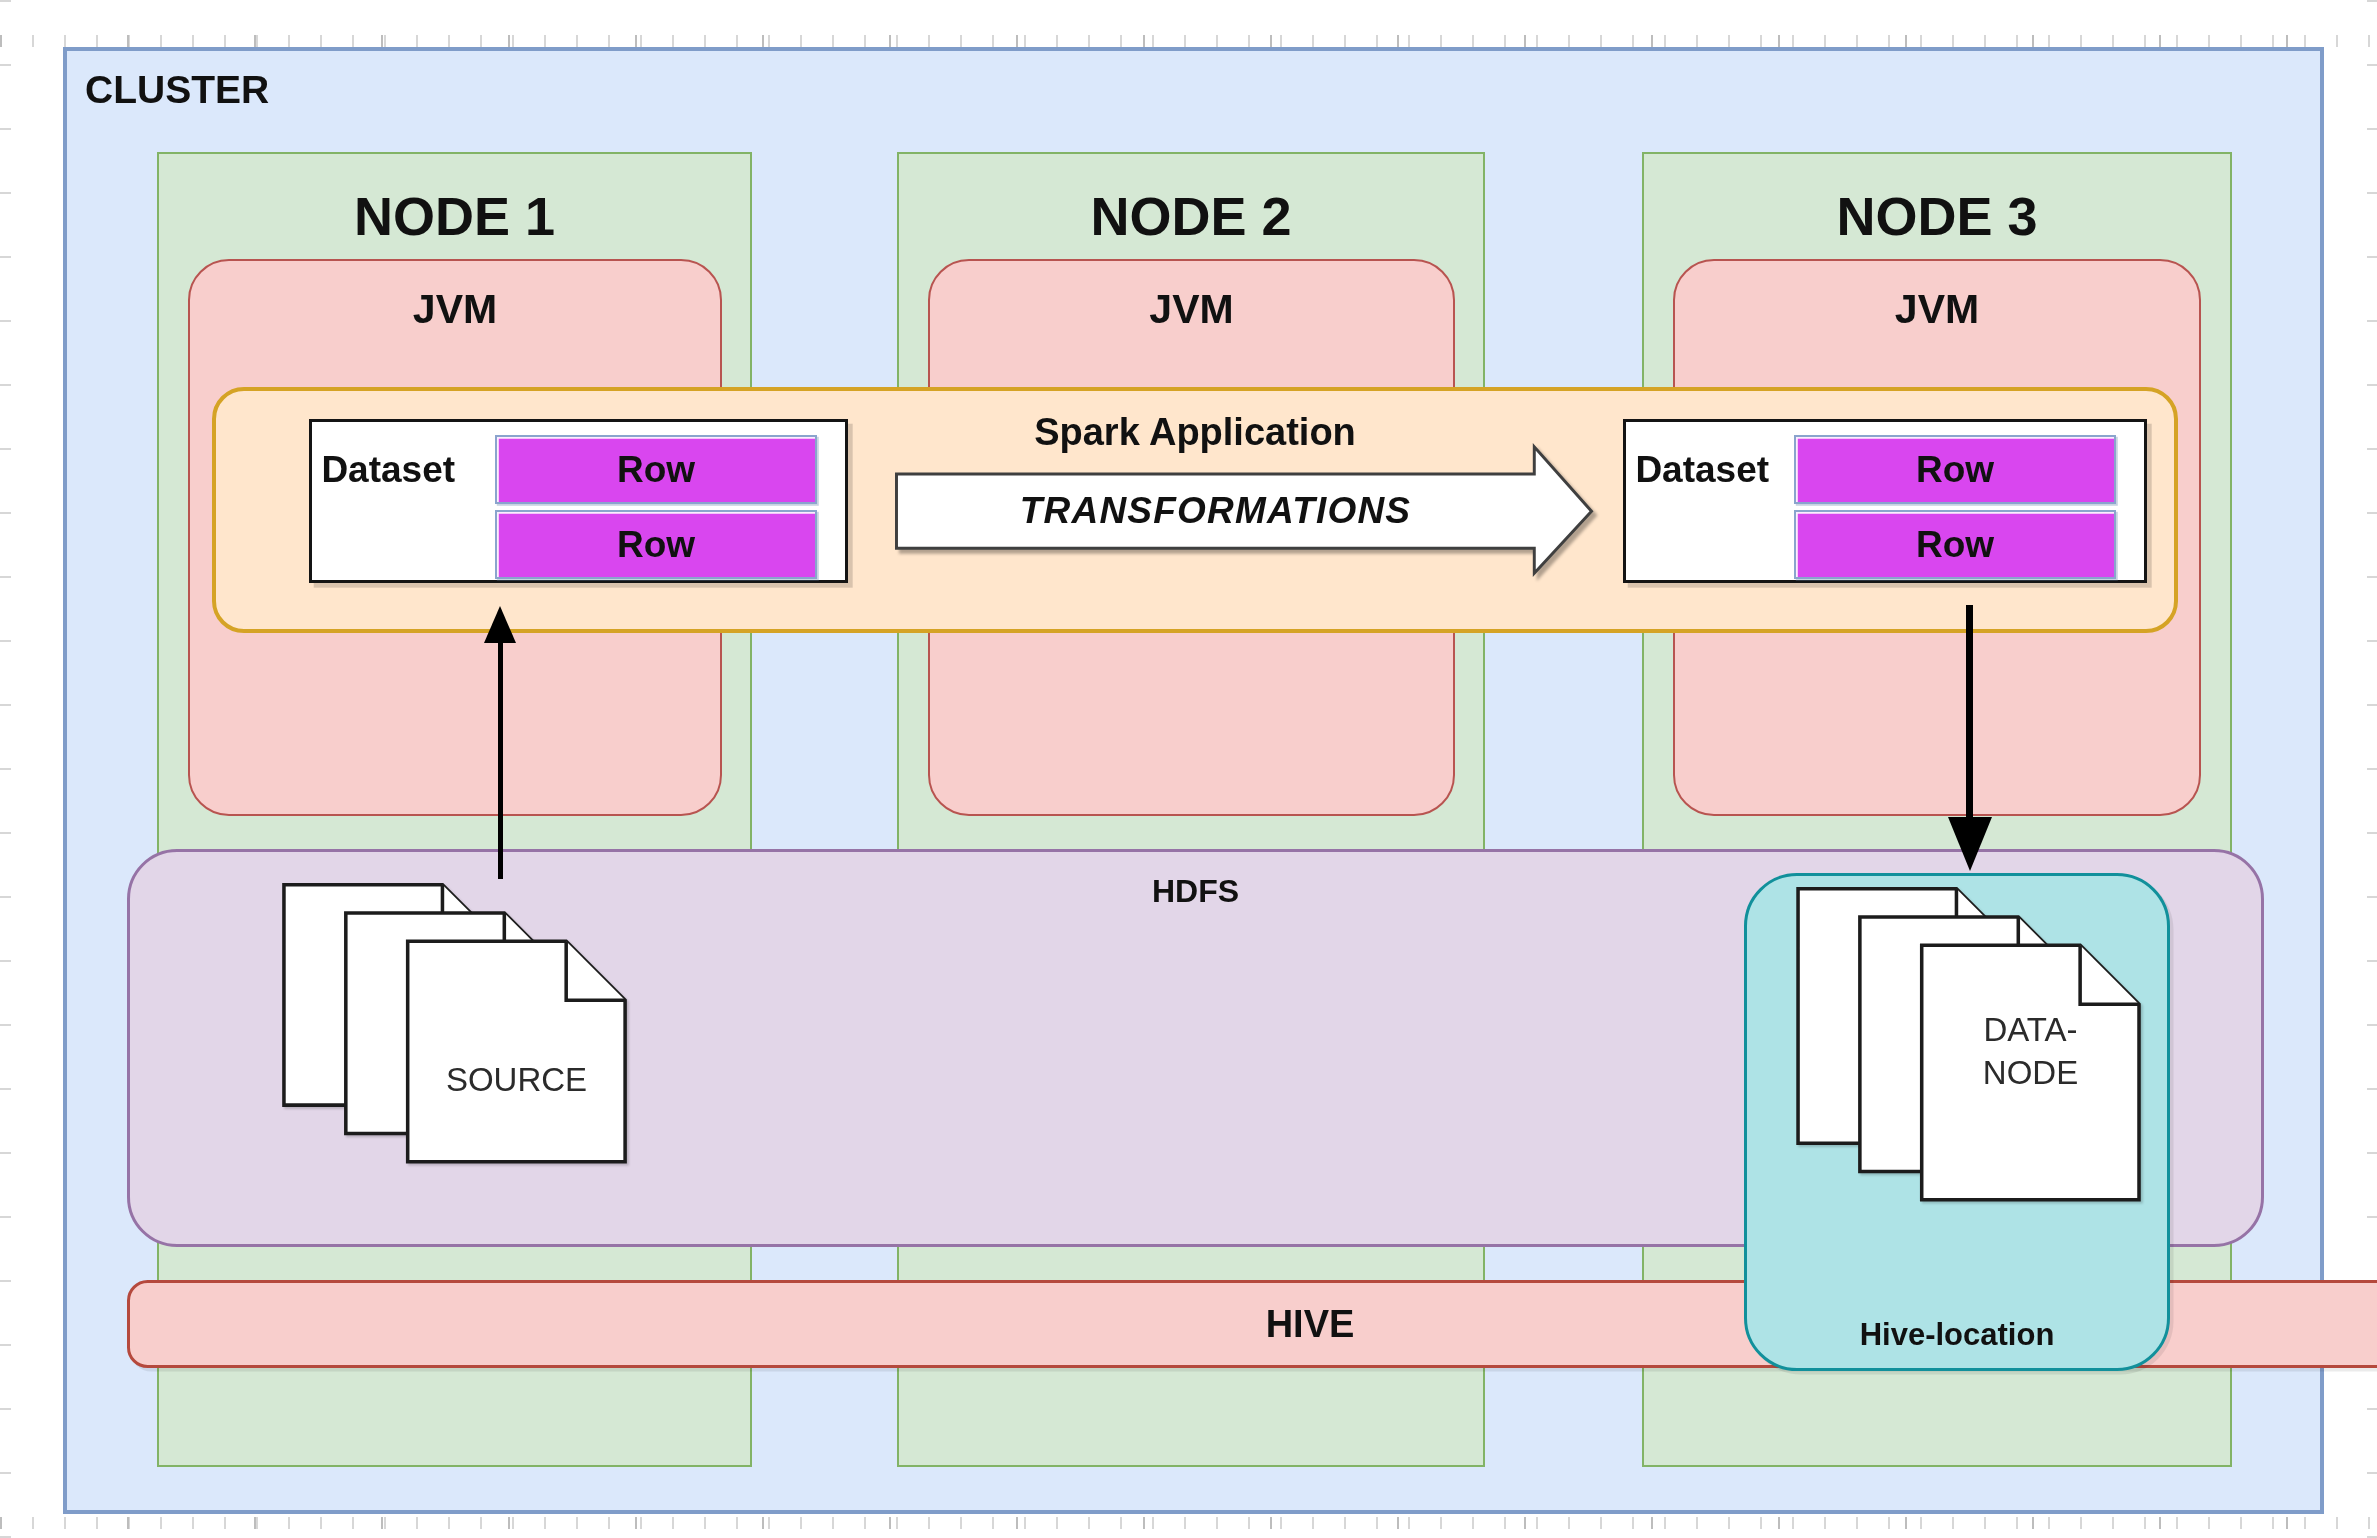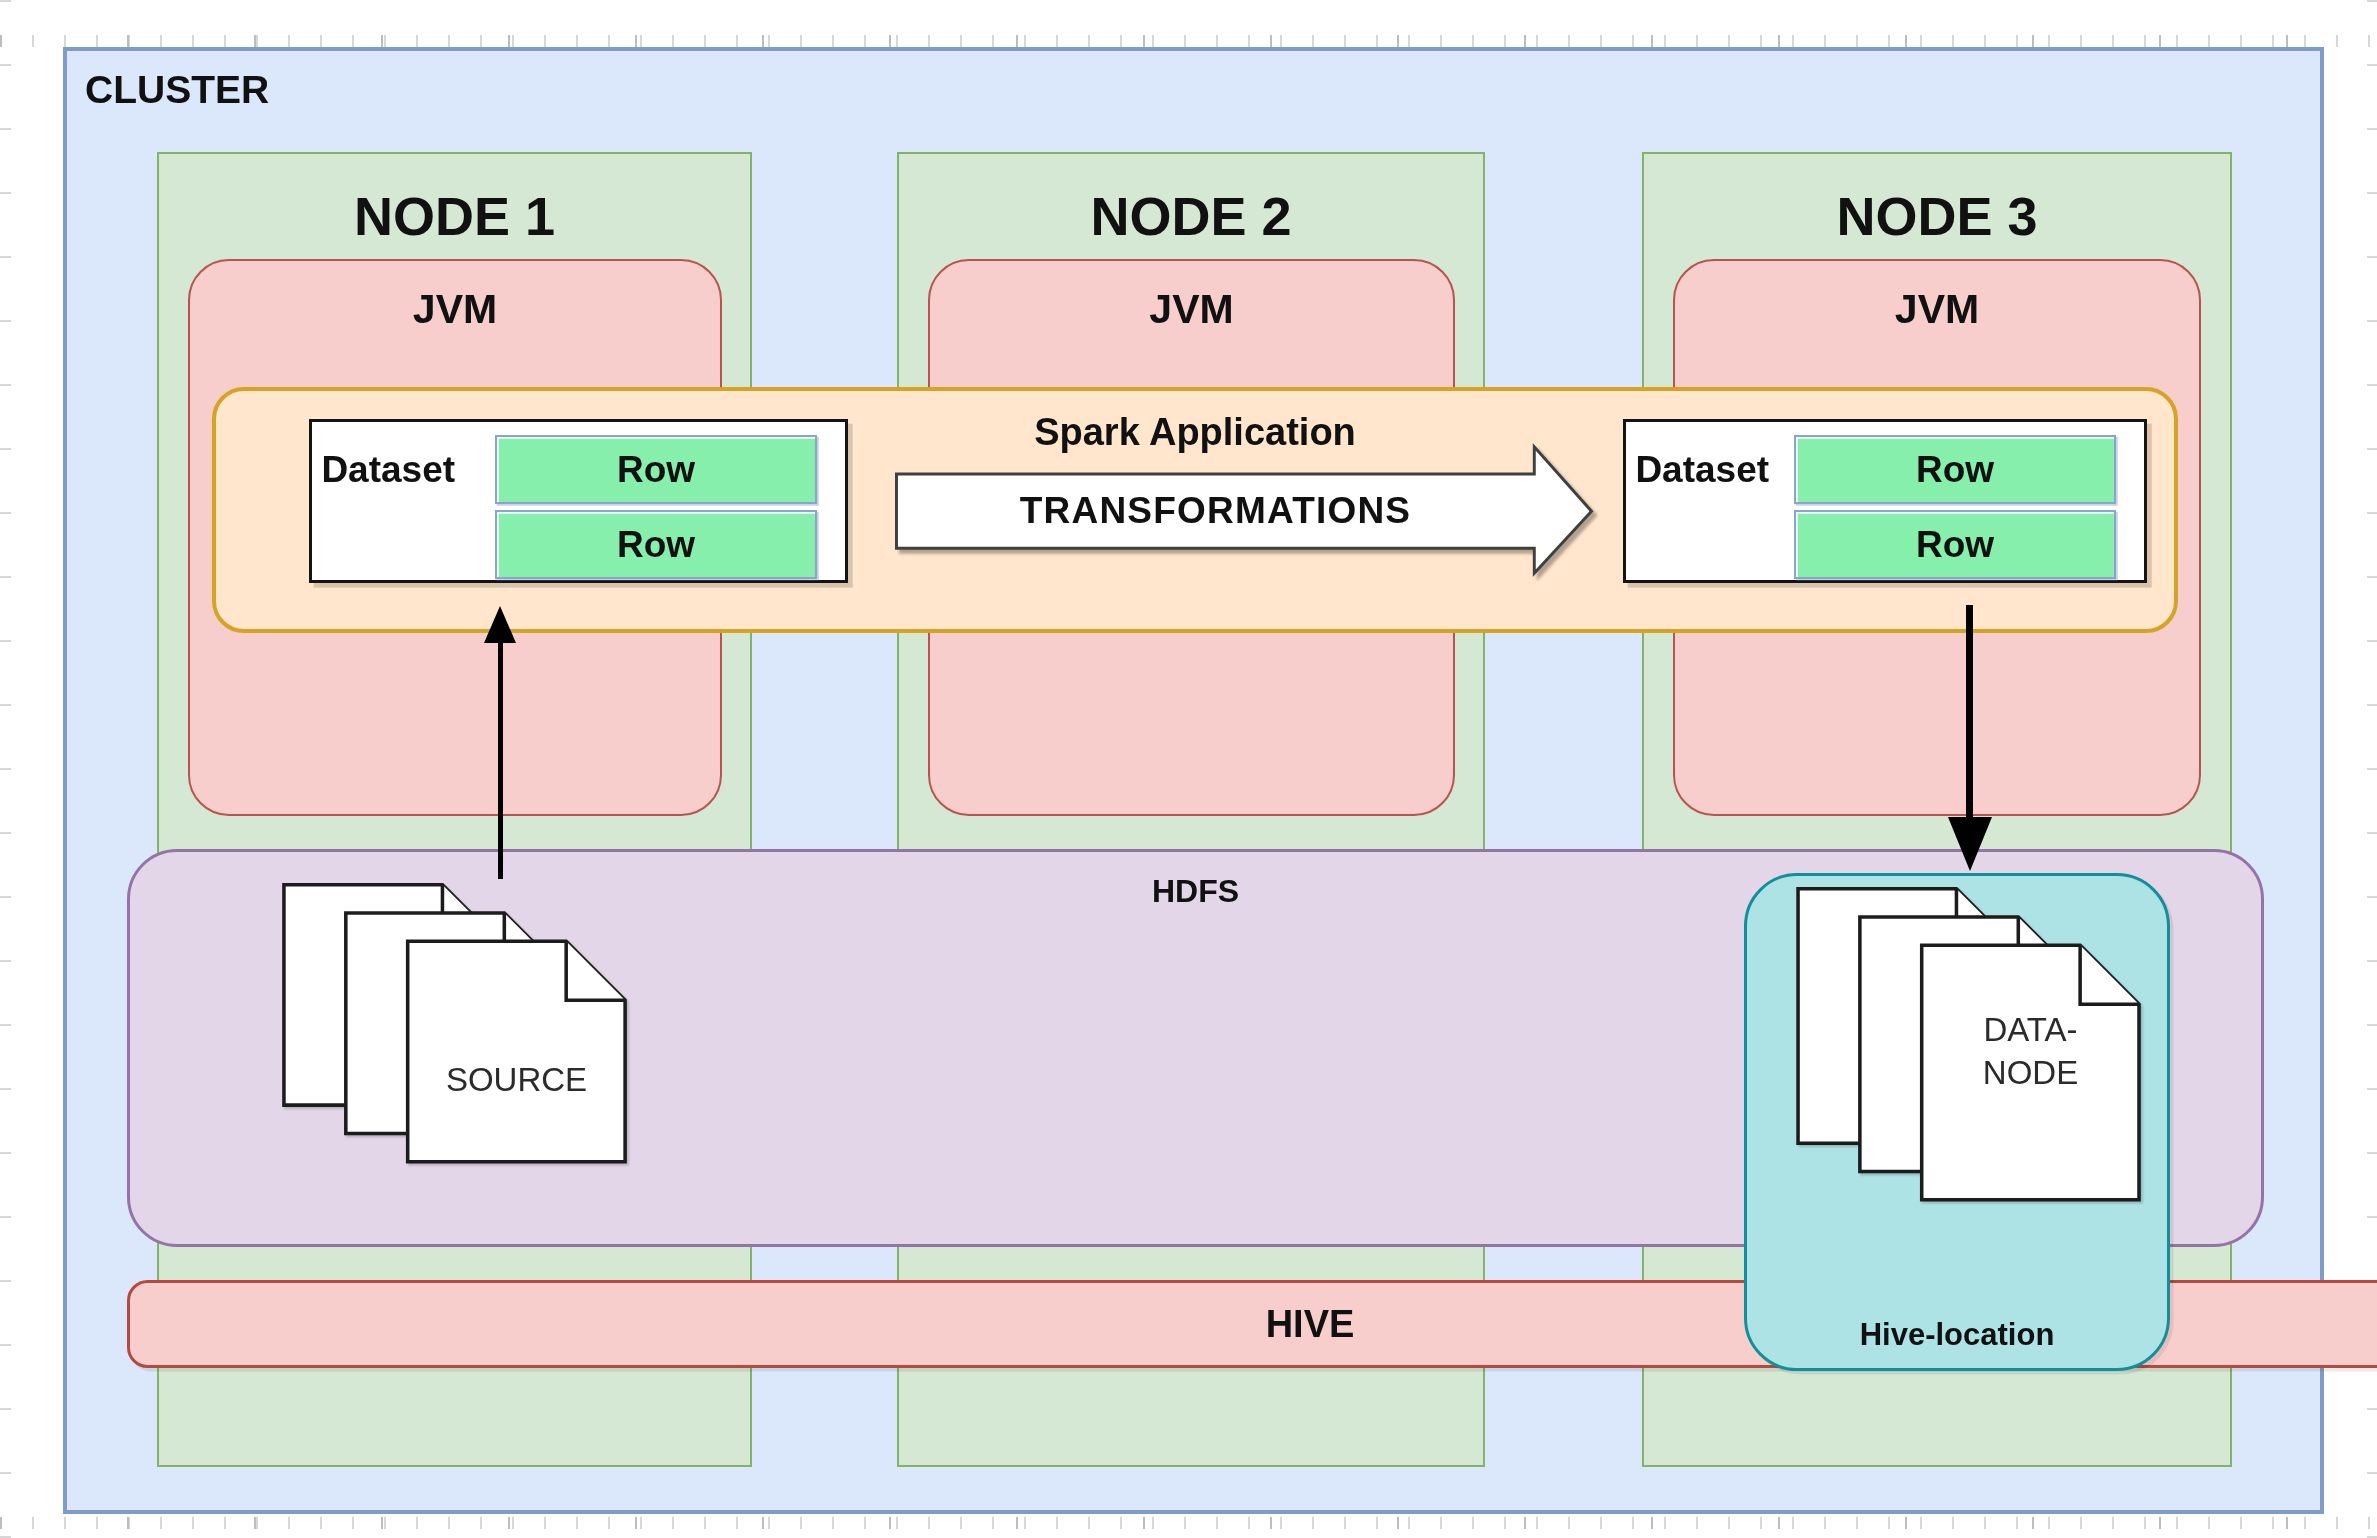--- a/index.html
+++ b/index.html
@@ -38,28 +38,28 @@
   .hive-loc{left:1744px;top:873px;width:426px;height:498px;background:#aee3e6;
     border:3.5px solid #11909b;border-radius:53px;z-index:7;display:flex;
     align-items:flex-end;justify-content:center;padding-bottom:15.3px;
     box-shadow:3.5px 3.5px 0 rgba(0,0,0,0.08);}
   .hive-loc-label{font-size:31px;font-weight:bold;}
   .dataset{top:419px;height:164px;background:#ffffff;border:3.5px solid #141414;z-index:8;
     box-shadow:4.7px 4.7px 0 rgba(0,0,0,0.15);}
   .ds1{left:309px;width:539px;}
   .ds2{left:1623px;width:524px;}
   .dataset-label{position:absolute;left:9.4px;top:27px;font-size:37px;font-weight:bold;}
-  .row{position:absolute;right:28px;width:318px;height:65px;background:#86efac;
+  .row{position:absolute;right:28px;width:318px;height:65px;background:#d946ef;
     border:2.9px solid #8aa4cd;display:flex;align-items:center;justify-content:center;
     box-shadow:inset 1.8px 1.8px 0 rgba(255,255,255,.9), 1.8px 1.8px 0 rgba(100,130,170,.35);}
   .row1{top:13px;} .row2{top:88px;}
   .row-label{font-size:37px;font-weight:bold;}
   .transform-svg{left:890px;top:439px;z-index:9;filter:drop-shadow(4.1px 4.1px 1.8px rgba(0,0,0,0.30));}
   .transform-label{left:897px;top:474px;width:637px;height:74px;z-index:10;display:flex;
-    align-items:center;justify-content:center;font-size:37px;font-weight:bold;letter-spacing:1.2px;}
+    align-items:center;justify-content:center;font-size:37px;font-weight:bold;letter-spacing:1.2px;font-style:italic;}
   .doc-stack{z-index:9;filter:drop-shadow(2.4px 2.4px 1.2px rgba(0,0,0,0.18));}
   .doc-label{z-index:10;display:flex;align-items:center;justify-content:center;
     font-size:33px;color:#2b2b2b;text-align:center;line-height:1.3;}
   .arrow-shaft{background:#000;z-index:9;}
   .arrow-head{width:0;height:0;z-index:9;}
   .up-head{border-left:16.5px solid transparent;border-right:16.5px solid transparent;
     border-bottom:37px solid #000;}
   .down-head{border-left:22px solid transparent;border-right:22px solid transparent;
     border-top:54px solid #000;}
 </style>

